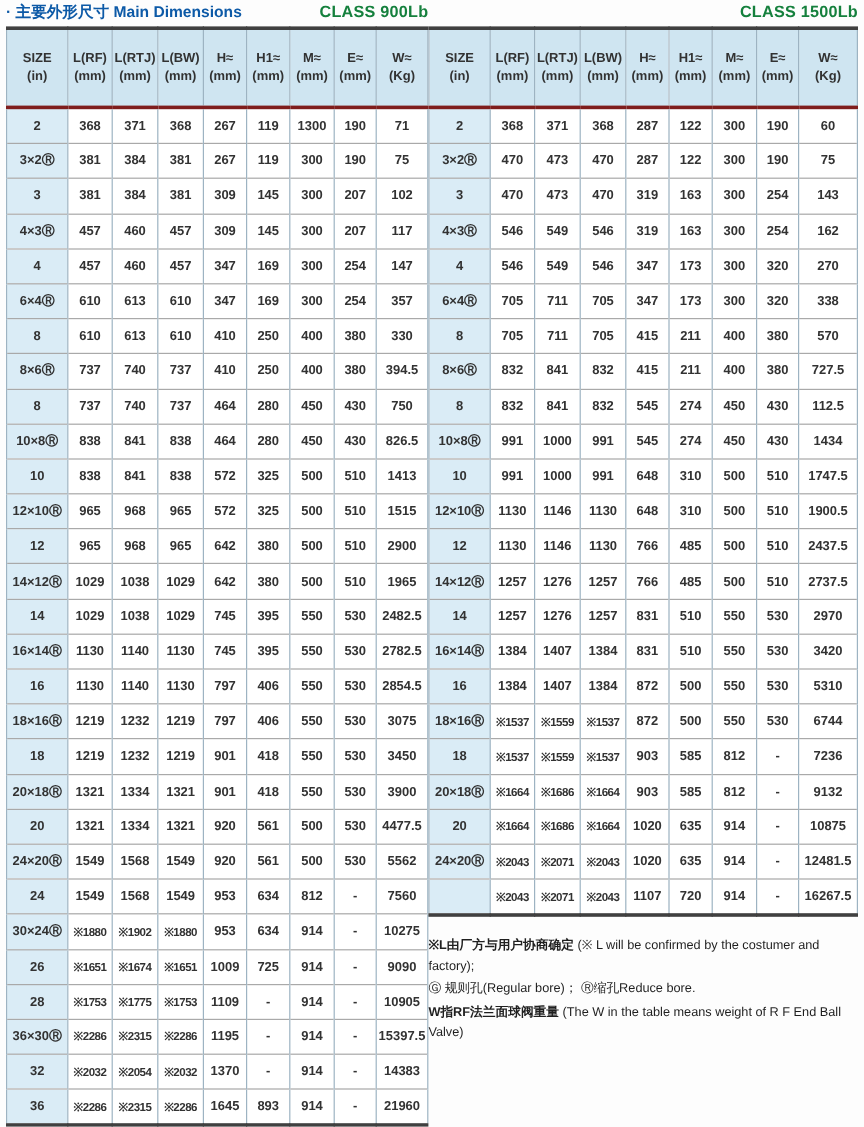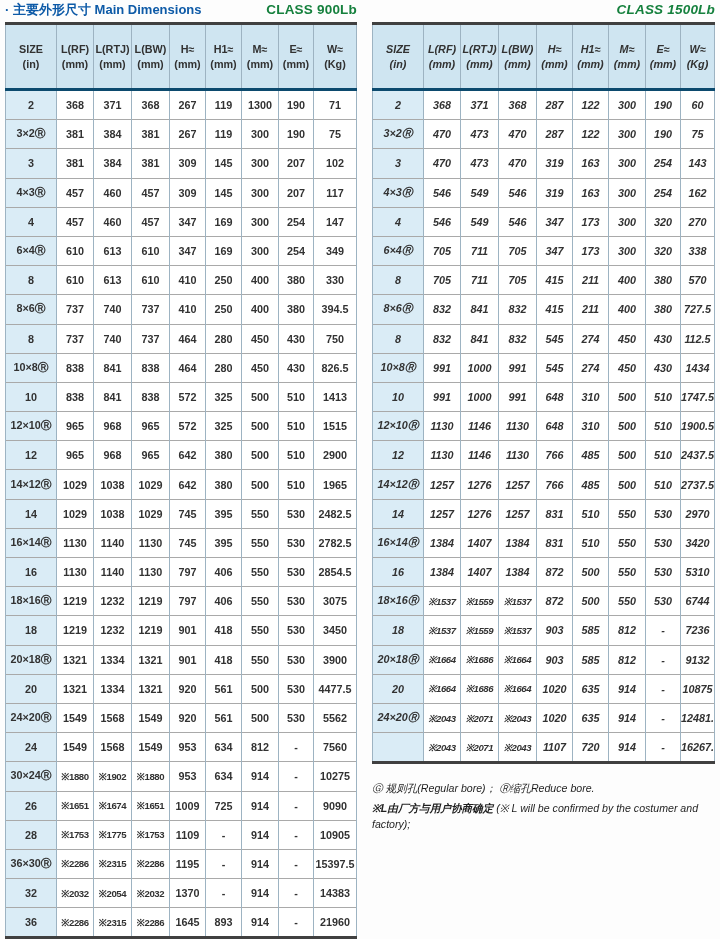--- a/index.html
+++ b/index.html
@@ -1,31 +1,31 @@
 <!DOCTYPE html>
 <html><head>
 <meta charset="utf-8">
 <style>
   html,body{margin:0;padding:0;background:#fdfdfd;}
   body{width:720px;height:939px;font-family:"Liberation Sans",sans-serif;overflow:hidden;}
   .page{padding:1px 5px 0 5px;}
   .title-row{display:flex;align-items:baseline;text-align:center;}
   .col-left{width:352px;flex:none;}
-  .col-right{flex:1;margin-left:15px;min-width:0;font-style:italic;}
+  .col-right{flex:1;min-width:0;}
   .title-left{display:flex;justify-content:space-between;align-items:baseline;}
   .title-right{display:flex;justify-content:flex-end;}
   .main-title{color:#0d5aa7;font-weight:bold;font-size:13px;white-space:nowrap;}
   .class-label{color:#15803d;font-weight:bold;font-size:13.5px;white-space:nowrap;letter-spacing:0.2px;}
   .content-row{display:flex;align-items:flex-start;margin-top:3px;}
   table.dim{width:100%;border-collapse:collapse;table-layout:fixed;
     border-top:3px solid #404040;border-bottom:3px solid #404040;}
   table.dim th,table.dim td{border-left:1px solid #9db3c2;border-right:1px solid #9db3c2;
     text-align:center;color:#323232;overflow:hidden;white-space:nowrap;padding:0;}
   table.dim thead th{background:#cfe5f1;height:63px;font-size:10.8px;font-weight:bold;
-    line-height:1.3;border-bottom:3px solid #0c4a6e;vertical-align:middle;}
+    line-height:1.3;border-bottom:3px solid #7f1d1d;vertical-align:middle;}
   table.dim tbody td{background:#ffffff;height:28.2px;font-size:10.8px;font-weight:bold;
     border-top:1px solid #a9a9a9;vertical-align:middle;}
   table.dim tbody tr:first-child td{border-top:none;}
   table.dim tbody td.size{background:#daecf6;}
   table.dim td.starred{font-size:9.6px;letter-spacing:-0.4px;}
   col.col0{width:51px;} col.col1{width:37px;} col.col2{width:38px;} col.col3{width:38px;}
   col.col4{width:36px;} col.col5{width:36px;} col.col6{width:37px;} col.col7{width:35px;}
   .footnotes{margin-top:16px;font-size:10.6px;color:#1f1f1f;line-height:1.55;}
   .footnote{margin-bottom:3px;}
   .footnote .fb{font-weight:bold;}
@@ -157,21 +157,21 @@
             </tr>
             <tr>
               <td class="size">6×4Ⓡ</td>
               <td>610</td>
               <td>613</td>
               <td>610</td>
               <td>347</td>
               <td>169</td>
               <td>300</td>
               <td>254</td>
-              <td>349</td>
+              <td>357</td>
             </tr>
             <tr>
               <td class="size">8</td>
               <td>610</td>
               <td>613</td>
               <td>610</td>
               <td>410</td>
               <td>250</td>
               <td>400</td>
               <td>380</td>
@@ -725,19 +725,20 @@
               <td class="starred">※2043</td>
               <td>1107</td>
               <td>720</td>
               <td>914</td>
               <td>-</td>
               <td>16267.5</td>
             </tr>
           </tbody>
         </table>
       <div class="footnotes">
+        <div class="footnote"><span class="fb">※L由厂方与用户协商确定</span><span> (※  L will be confirmed by the costumer and factory);</span></div>
         <div class="footnote"><span class="fb"></span><span>Ⓖ 规则孔(Regular bore)；  Ⓡ缩孔Reduce bore.</span></div>
-        <div class="footnote"><span class="fb">※L由厂方与用户协商确定</span><span> (※  L will be confirmed by the costumer and factory);</span></div>
+        <div class="footnote"><span class="fb">W指RF法兰面球阀重量</span><span> (The W  in  the  table means weight of R F End Ball Valve)</span></div>
       </div>
     </div>
   </div>
 
 </div>
 
 </body></html>

